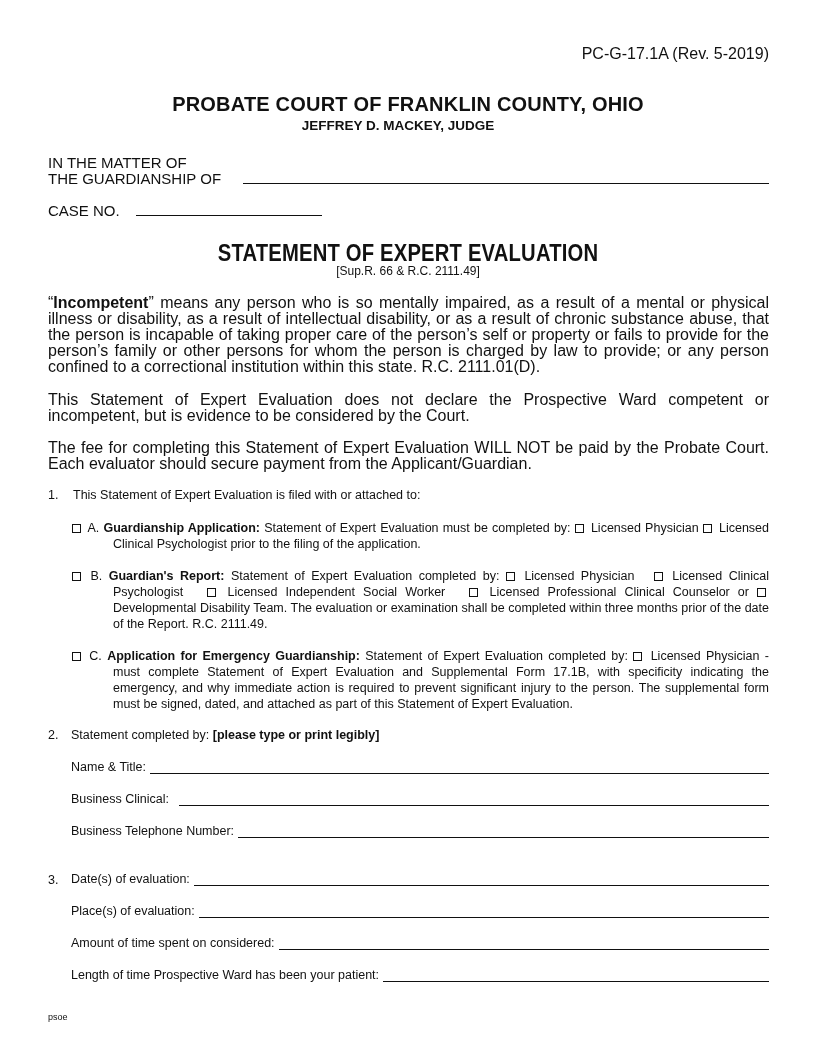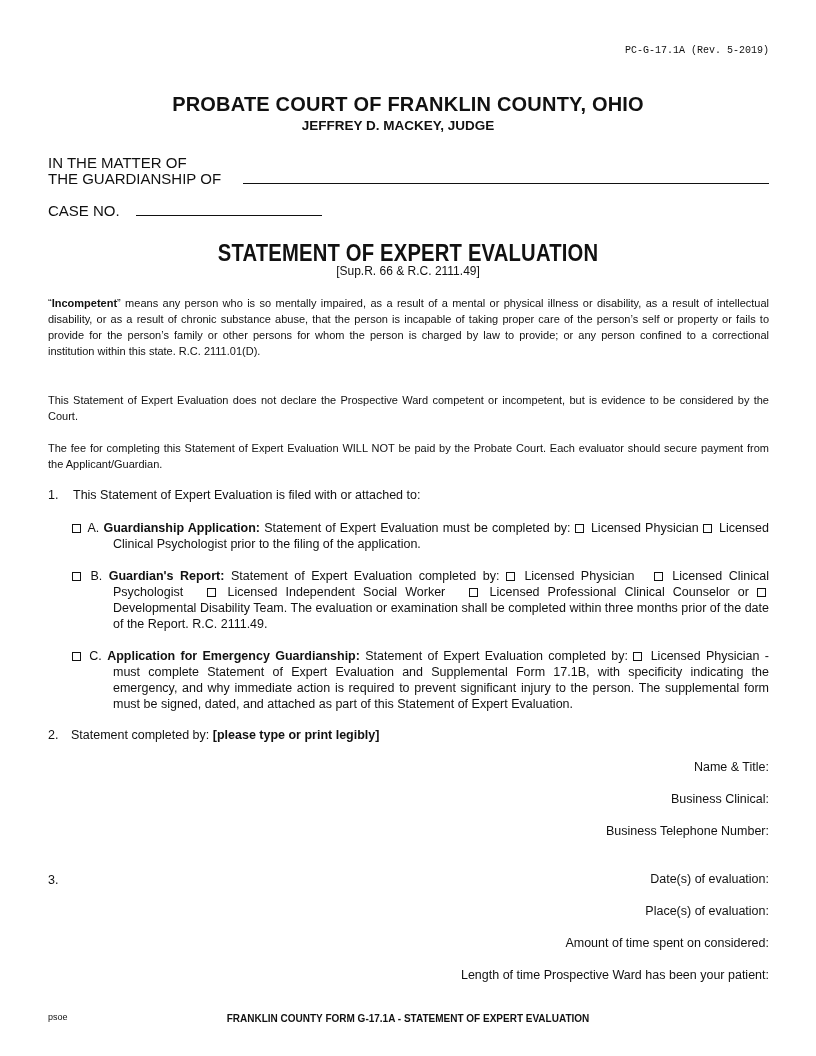--- a/index.html
+++ b/index.html
@@ -1,33 +1,33 @@
 <!DOCTYPE html>
 <html><head>
 <meta charset="utf-8">
 <style>
   html, body { margin: 0; padding: 0; background: #ffffff; }
   body { width: 816px; height: 1056px; position: relative; overflow: hidden;
          font-family: "Liberation Sans", sans-serif; color: #111; }
   .abs { position: absolute; }
-  .formno { top: 45px; right: 47px; font-size: 10px; font-family: Liberation Mono, monospace; }
+  .formno { top: 45px; right: 47px; font-size: 16px; }
   .court { top: 93px; left: 0; width: 816px; text-align: center; font-size: 20px; font-weight: bold; letter-spacing: 0.2px; }
   .judge { top: 118px; left: 0; width: 796px; text-align: center; font-size: 13.5px; font-weight: bold; }
   .matter { left: 48px; font-size: 15px; line-height: 16px; }
   .line { border-bottom: 1px solid #111; position: absolute; }
   .title { top: 240px; left: 0; width: 816px; text-align: center; font-size: 23px; font-weight: bold;
            transform: scaleX(0.88); transform-origin: center; letter-spacing: 0.2px; }
   .subtitle { top: 264px; left: 0; width: 816px; text-align: center; font-size: 12px; }
-  .para { left: 48px; width: 721px; font-size: 11px; line-height: 16px; text-align: justify; }
+  .para { left: 48px; width: 721px; font-size: 16px; line-height: 16px; text-align: justify; }
   .b { font-weight: bold; }
   .cb { display: inline-block; width: 9px; height: 9px; border: 1px solid #111; vertical-align: -1px; margin-right: 3px; box-sizing: border-box; }
   .item { left: 72px; width: 697px; font-size: 12.5px; line-height: 16px; text-align: justify; }
   .item .hang { padding-left: 41px; text-indent: -41px; }
   .num { left: 48px; font-size: 12.5px; }
-  .field { left: 71px; font-size: 12.5px; display: flex; align-items: flex-end; width: 698px; flex-direction: column; }
+  .field { left: 71px; font-size: 12.5px; display: flex; align-items: flex-end; width: 698px; }
   .field .fl { flex: 1; border-bottom: 1px solid #111; margin-left: 4px; height: 10px; }
   .foot-l { top: 1012px; left: 48px; font-size: 9px; }
   .foot-c { top: 1013px; left: 0; width: 816px; text-align: center; font-size: 10px; font-weight: bold; line-height: 11px; }
 </style>
 </head>
 <body>
 
 <div class="abs formno">PC-G-17.1A (Rev. 5-2019)</div>
 <div class="abs court">PROBATE COURT OF FRANKLIN COUNTY, OHIO</div>
 <div class="abs judge">JEFFREY D. MACKEY, JUDGE</div>
@@ -107,14 +107,13 @@
   <span>Amount of time spent on considered:</span>
   <span class="fl"></span>
 </div>
 <div class="abs field" style="top:968px;">
   <span>Length of time Prospective Ward has been your patient:</span>
   <span class="fl"></span>
 </div>
 
 <div class="abs foot-l">psoe</div>
 <div class="abs foot-c">
-  <div>FRANKLIN COUNTY FORM G-17.1A - STATEMENT OF EXPERT EVALUATION</div>
 </div>
 
 </body></html>

